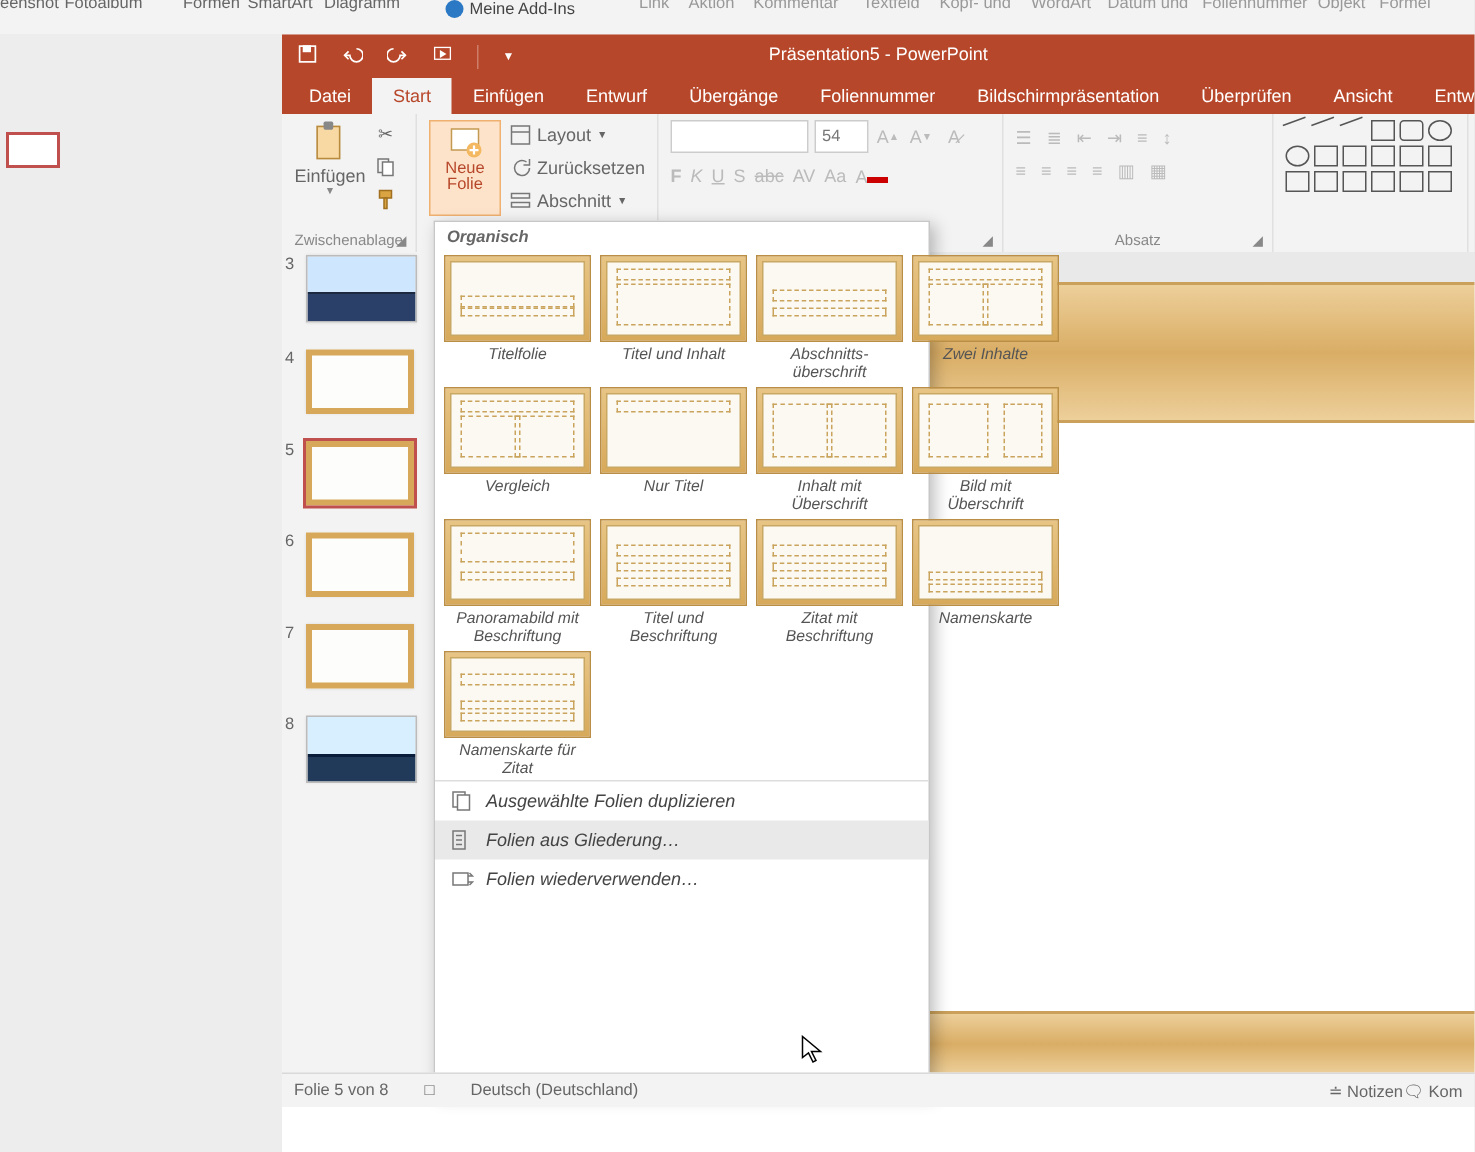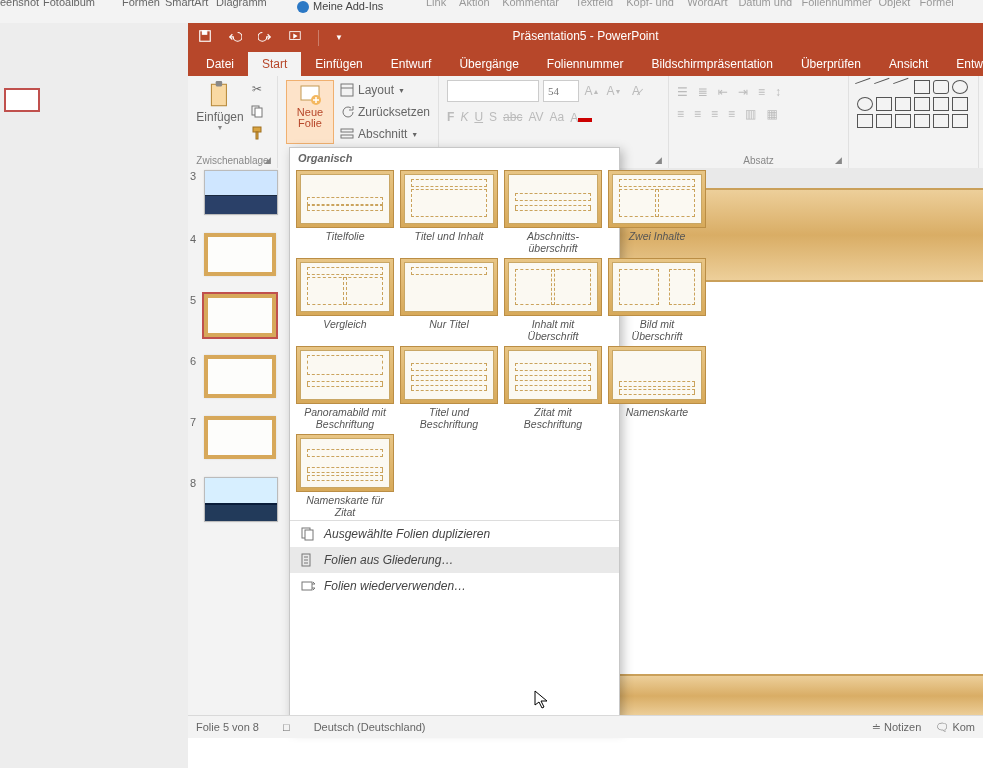--- a/index.html
+++ b/index.html
@@ -42,21 +42,21 @@
   
   .slides-big { display:flex; flex-direction:column; align-items:center; width:42px; cursor:pointer; background:#fde3c9; border:1px solid #f0b070; padding:2px 2px; color:#b7472a;}
   .slides-big svg { width:24px; height:24px; }
   .slides-opts { display:flex; flex-direction:column; gap:2px; margin-left:6px; }
   .slides-opts .row { display:flex; align-items:center; gap:4px; color:#666; font-size:12px; height:20px;}
   .slides-opts .row svg { width:14px; height:14px; }
 
   
   .font-row1 { display:flex; align-items:center; gap:4px; }
   .font-combo { width:86px; height:20px; border:1px solid #ccc; background:#fff; color:#bbb; font-size:11px; padding-left:4px; display:flex; align-items:center;}
-  .size-combo { width:30px; height:20px; border:1px solid #ccc; background:#fff; font-size:11px; display:flex; align-items:center; padding-left:4px; color:#777;font-family:Liberation Serif, serif;}
+  .size-combo { width:30px; height:20px; border:1px solid #ccc; background:#fff; font-size:11px; display:flex; align-items:center; padding-left:4px; color:#777;}
   .font-btn { width:18px; height:20px; display:flex; align-items:center; justify-content:center; color:#bbb; font-size:12px;}
   .font-row2 { display:flex; align-items:center; gap:6px; margin-top:6px; color:#bbb; font-size:12px;}
   .font-row2 span.i { font-style:italic; }
   .font-row2 span.u { text-decoration:underline; }
   .font-row2 .clr-swatch { width:14px; height:4px; background:#c00; display:inline-block; margin-top:10px;}
   .font-grp { flex:0 0 230px; }
 
   
   .para-grp { flex:0 0 180px; color:#bbb; }
   .para-row { display:flex; gap:10px; align-items:center; height:20px; margin-top:2px;}
@@ -110,21 +110,21 @@
 
   
   .cursor { position:absolute; width:16px; height:20px; pointer-events:none; }
 
   
   .wordside { position:absolute; left:0; top:23px; width:188px; bottom:0; background:#ededed; }
   .wordside .mini { position:absolute; left:4px; top:65px; width:32px; height:20px; border:2px solid #c0504d; background:#fff;}
 
   
   .status { position:absolute; left:188px; right:0; bottom:30px; height:22px; background:#f3f3f3; border-top:1px solid #d9d9d9; font-size:11px; color:#666; display:flex; align-items:center; padding:0 8px; justify-content:space-between;}
-  .status .right { display:flex; gap:14px; align-items:flex-end;}
+  .status .right { display:flex; align-items:flex-end;}
 
   
   .whiteband { position:absolute; left:0; right:0; bottom:0; height:30px; background:#fff;}
 </style>
 </head>
 <body>
 
 <div class="whiteband"></div>
 
 <div class="top-leftover">

